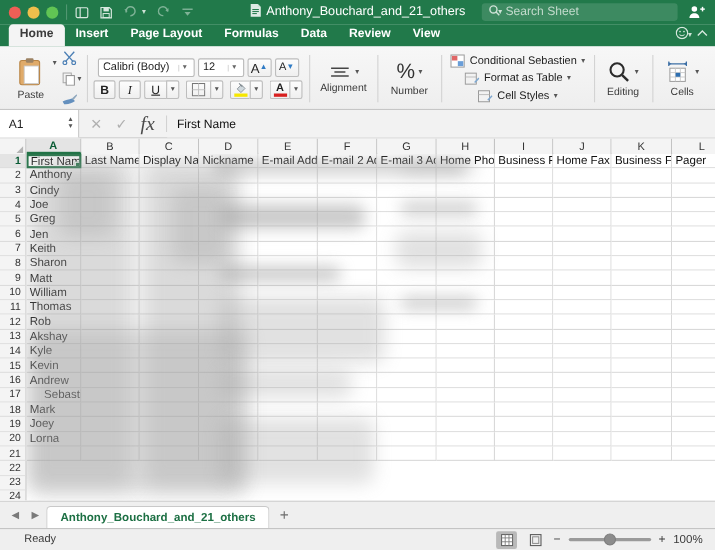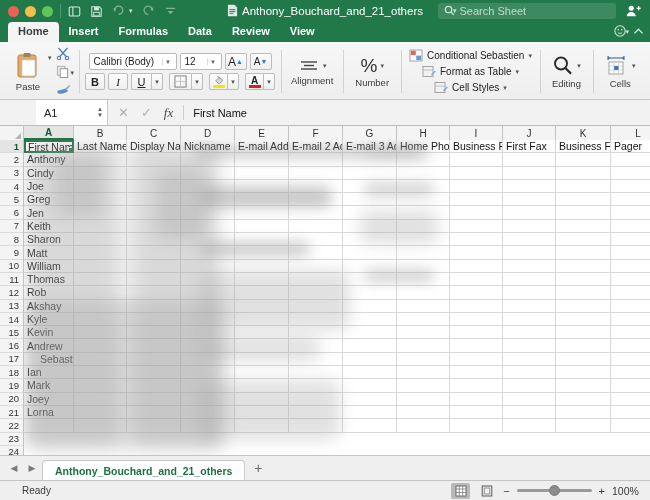--- a/index.html
+++ b/index.html
@@ -111,30 +111,30 @@
   .colorbar { width:12px; height:3px; margin-top:0px; }
 
   
   .cfcol { display:flex; flex-direction:column; justify-content:center; gap:3px; padding:0 4px; }
   .cfrow { display:flex; align-items:center; gap:4px; font-size:10px; color:#222; white-space:nowrap; }
 
   
   .fbar {
     flex:0 0 26px; height:26px; background:#f2f2f2;
     border-bottom:1px solid #bcbcbc;
-    display:flex; align-items:stretch;padding-left:36px;
+    display:flex; align-items:stretch;
   }
   .namebox {
     width:72px; background:#fff; border-right:1px solid #c8c8c8;
     display:flex; align-items:center; padding:0 4px 0 8px; font-size:11px; color:#222;
   }
   .namebox .nv { flex:1; }
   .spin { display:flex; flex-direction:column; gap:1px; color:#555; font-size:6px; line-height:5px; }
   .fbtns { display:flex; align-items:center; gap:12px; padding:0 10px; color:#b0b0b0; font-size:13px; }
-  .fx { font-family:"Liberation Serif", serif; font-style:italic; font-size:13px; color:#4a4a4a; }
+  .fx { font-family:"Liberation Serif", serif; font-style:italic; font-size:18px; color:#4a4a4a; }
   .fbar-sep { width:1px; background:#cfcfcf; margin:5px 0; }
   .fcontent { flex:1; background:#f2f2f2; display:flex; align-items:center; padding-left:9px; font-size:11px; color:#111; }
 
   
   .gridwrap { flex:1; position:relative; overflow:hidden; background:#fff; }
   .colhead {
     position:absolute; top:0; left:0; right:0; height:14px;
     background:#f4f4f4; border-bottom:1px solid #b0b0b0;
     display:flex;
   }
@@ -302,20 +302,21 @@
           <path d="M.8 12.6c0-2.7 2.1-4.5 4.8-4.5s4.8 1.8 4.8 4.5z" fill="#ffffff"></path>
           <rect x="11.3" y="3.4" width="4.4" height="1.4" fill="#ffffff"></rect>
           <rect x="12.8" y="1.9" width="1.4" height="4.4" fill="#ffffff"></rect>
         </svg>
     </span>
   </div>
 
   <div class="tabbar">
     <div class="rtab active">Home</div>
     <div class="rtab">Insert</div>
+    <div class="rtab">Page Layout</div>
     <div class="rtab">Formulas</div>
     <div class="rtab">Data</div>
     <div class="rtab">Review</div>
     <div class="rtab">View</div>
     <div class="tabbar-right">
       <span>
         <svg width="12" height="12" viewBox="0 0 14 14">
             <circle cx="7" cy="7" r="6" fill="none" stroke="#d6e8dd" stroke-width="1.2"></circle>
             <circle cx="4.9" cy="5.4" r=".9" fill="#d6e8dd"></circle>
             <circle cx="9.1" cy="5.4" r=".9" fill="#d6e8dd"></circle>
@@ -585,21 +586,21 @@
           <div class="grow">
             <div class="cell hdr a1" style="width: 50px; flex: 0 0 50px;">First Name</div>
             <div class="cell hdr" style="width: 53px; flex: 0 0 53px;">Last Name</div>
             <div class="cell hdr" style="width: 54px; flex: 0 0 54px;">Display Nam</div>
             <div class="cell hdr" style="width: 54px; flex: 0 0 54px;">Nickname</div>
             <div class="cell hdr" style="width: 54px; flex: 0 0 54px;">E-mail Addre</div>
             <div class="cell hdr" style="width: 54px; flex: 0 0 54px;">E-mail 2 Add</div>
             <div class="cell hdr" style="width: 54px; flex: 0 0 54px;">E-mail 3 Add</div>
             <div class="cell hdr" style="width: 53px; flex: 0 0 53px;">Home Phone</div>
             <div class="cell hdr" style="width: 53px; flex: 0 0 53px;">Business Pho</div>
-            <div class="cell hdr" style="width: 53px; flex: 0 0 53px;">First Fax</div>
+            <div class="cell hdr" style="width: 53px; flex: 0 0 53px;">Home Fax</div>
             <div class="cell hdr" style="width: 55px; flex: 0 0 55px;">Business Fax</div>
             <div class="cell hdr" style="width: 55px; flex: 0 0 55px;">Pager</div>
           </div>
           <div class="grow">
             <div class="cell" style="width: 50px; flex: 0 0 50px;">Anthony</div>
             <div class="cell" style="width: 53px; flex: 0 0 53px;"></div>
             <div class="cell" style="width: 54px; flex: 0 0 54px;"></div>
             <div class="cell" style="width: 54px; flex: 0 0 54px;"></div>
             <div class="cell" style="width: 54px; flex: 0 0 54px;"></div>
             <div class="cell" style="width: 54px; flex: 0 0 54px;"></div>
@@ -801,34 +802,20 @@
             <div class="cell" style="width: 54px; flex: 0 0 54px;"></div>
             <div class="cell" style="width: 54px; flex: 0 0 54px;"></div>
             <div class="cell" style="width: 53px; flex: 0 0 53px;"></div>
             <div class="cell" style="width: 53px; flex: 0 0 53px;"></div>
             <div class="cell" style="width: 53px; flex: 0 0 53px;"></div>
             <div class="cell" style="width: 55px; flex: 0 0 55px;"></div>
             <div class="cell" style="width: 55px; flex: 0 0 55px;"></div>
           </div>
           <div class="grow">
             <div class="cell" style="width: 50px; flex: 0 0 50px; padding-left: 16px;">Sebastien</div>
-            <div class="cell" style="width: 53px; flex: 0 0 53px;"></div>
-            <div class="cell" style="width: 54px; flex: 0 0 54px;"></div>
-            <div class="cell" style="width: 54px; flex: 0 0 54px;"></div>
-            <div class="cell" style="width: 54px; flex: 0 0 54px;"></div>
-            <div class="cell" style="width: 54px; flex: 0 0 54px;"></div>
-            <div class="cell" style="width: 54px; flex: 0 0 54px;"></div>
-            <div class="cell" style="width: 53px; flex: 0 0 53px;"></div>
-            <div class="cell" style="width: 53px; flex: 0 0 53px;"></div>
-            <div class="cell" style="width: 53px; flex: 0 0 53px;"></div>
-            <div class="cell" style="width: 55px; flex: 0 0 55px;"></div>
-            <div class="cell" style="width: 55px; flex: 0 0 55px;"></div>
-          </div>
-          <div class="grow">
-            <div class="cell" style="width: 50px; flex: 0 0 50px;">Ian</div>
             <div class="cell" style="width: 53px; flex: 0 0 53px;"></div>
             <div class="cell" style="width: 54px; flex: 0 0 54px;"></div>
             <div class="cell" style="width: 54px; flex: 0 0 54px;"></div>
             <div class="cell" style="width: 54px; flex: 0 0 54px;"></div>
             <div class="cell" style="width: 54px; flex: 0 0 54px;"></div>
             <div class="cell" style="width: 54px; flex: 0 0 54px;"></div>
             <div class="cell" style="width: 53px; flex: 0 0 53px;"></div>
             <div class="cell" style="width: 53px; flex: 0 0 53px;"></div>
             <div class="cell" style="width: 53px; flex: 0 0 53px;"></div>
             <div class="cell" style="width: 55px; flex: 0 0 55px;"></div>

